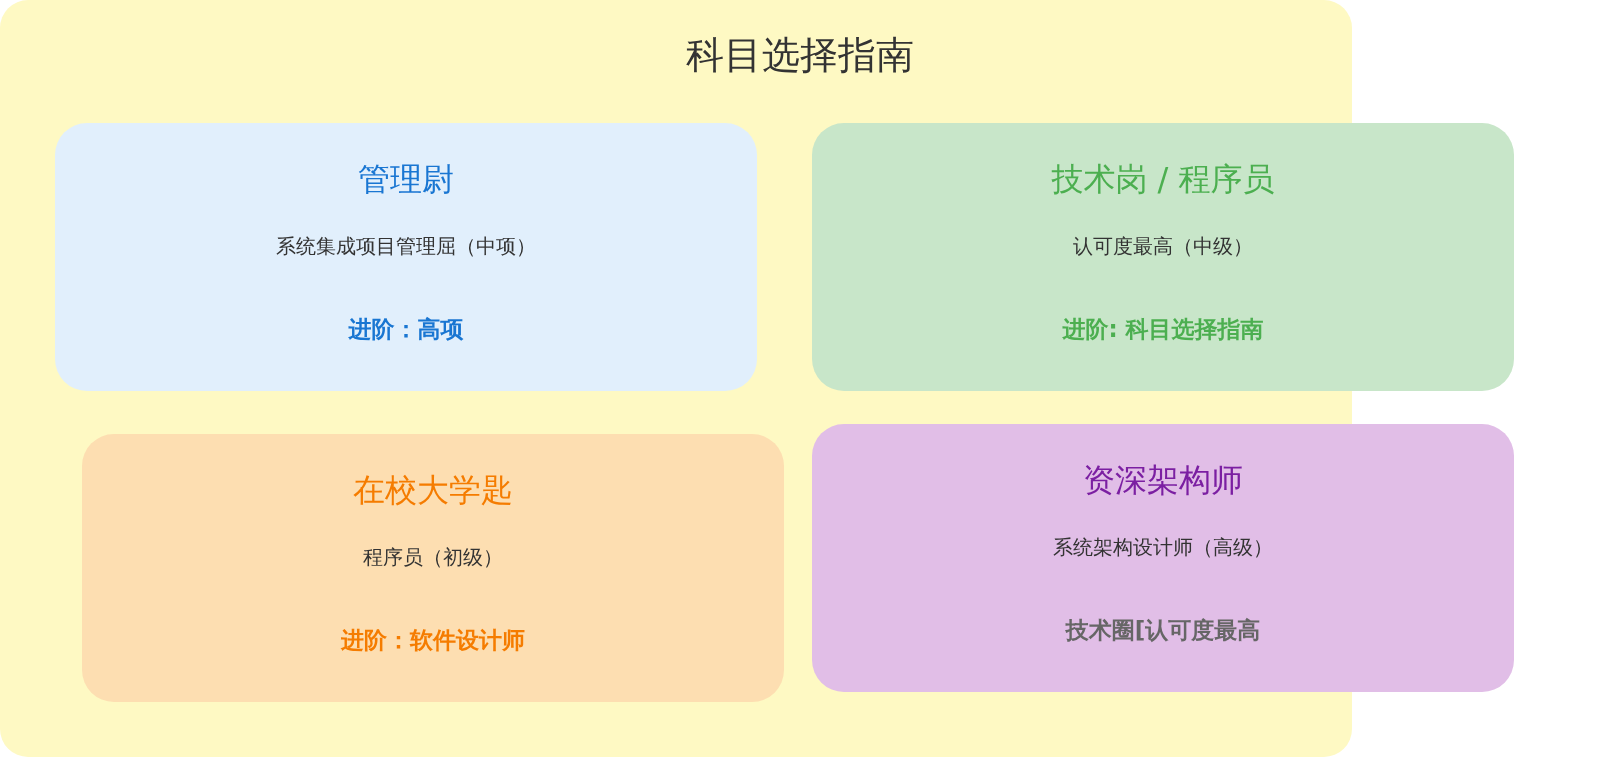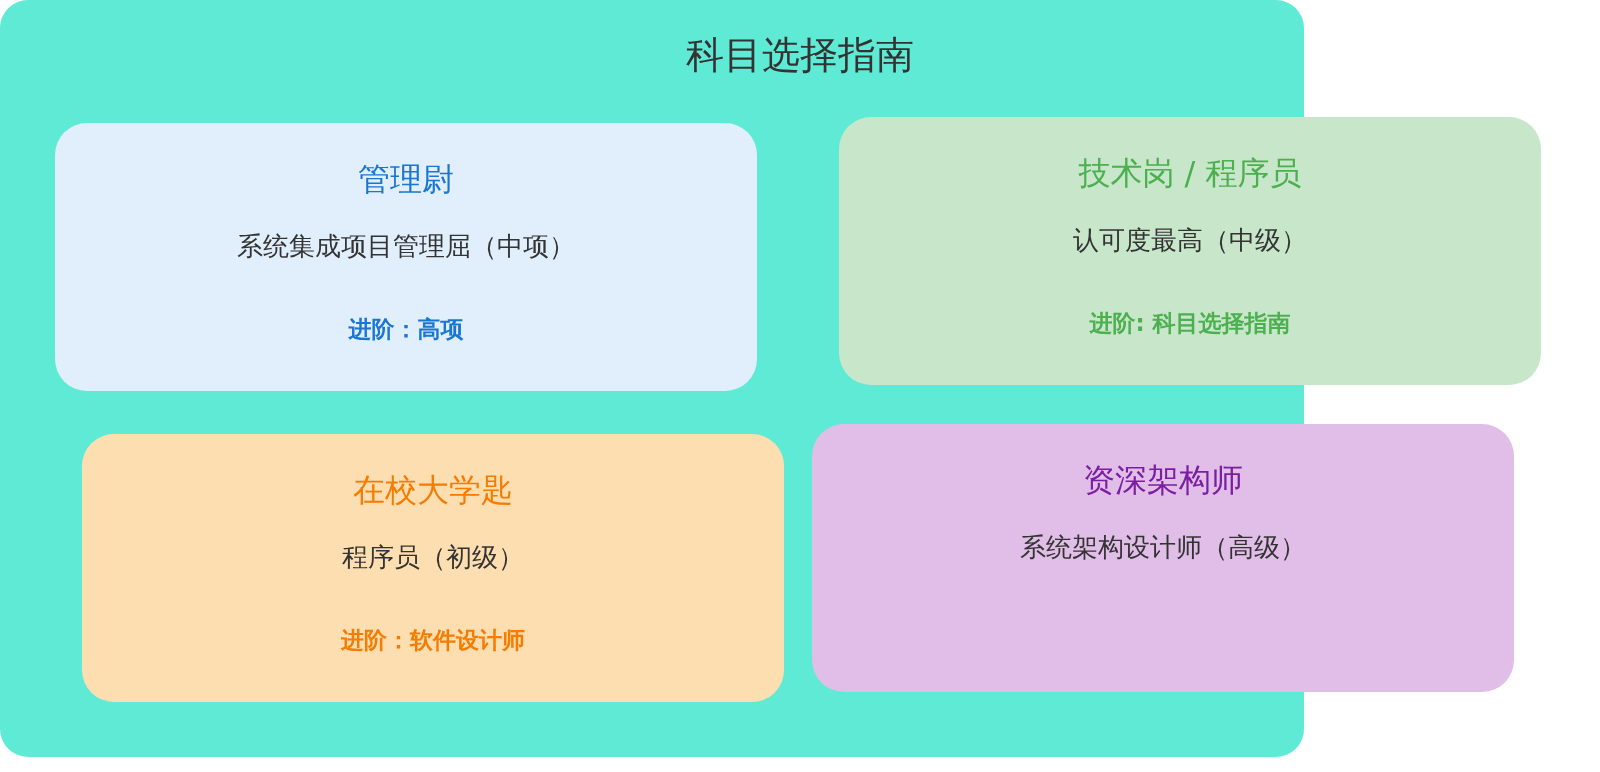--- a/index.html
+++ b/index.html
@@ -3,35 +3,35 @@
   <meta charset="utf-8">
   <style>
     html, body { margin: 0; padding: 0; }
     body {
       width: 1600px; height: 772px; background: #ffffff;
       font-family: "DejaVu Sans", "Liberation Sans", sans-serif;
       position: relative; overflow: hidden;
     }
     .panel {
       position: absolute; left: 0; top: 0; width: 1304px; height: 757px;
-      background: #5eead4; border-radius: 28px;
+      background: #fef9c3; border-radius: 28px; padding-left: 48px;
     }
     .title {
       position: absolute; left: 0; top: 28px; width: 1600px; text-align: center;
       font-size: 38px; color: #333333; line-height: 54px;
     }
     .card {
       position: absolute; width: 702px; height: 268px; border-radius: 32px;
       text-align: center;
     }
     .card .c-title { position: absolute; left: 0; width: 100%; top: 33px; font-size: 32px; line-height: 46px; }
-    .card .c-sub { position: absolute; left: 0; width: 100%; top: 105px; font-size: 26px; line-height: 36px; color: #333333; }
+    .card .c-sub { position: absolute; left: 0; width: 100%; top: 105px; font-size: 20px; line-height: 36px; color: #333333; }
     .card .c-note { position: absolute; left: 0; width: 100%; top: 190px; font-size: 23px; line-height: 32px; font-weight: bold; }
     #card-0 { left: 55px; top: 123px; background: #e1effc; }
-    #card-1 { left: 812px; top: 117px; background: #c8e6c9; margin-left: 27px; }
+    #card-1 { left: 812px; top: 123px; background: #c8e6c9; }
     #card-2 { left: 55px; top: 434px; background: #fddeb1; margin-left: 27px; }
     #card-3 { left: 812px; top: 424px; background: #e1bee7; }
   </style>
 </head>
 <body>
 
 <div class="panel">
   <div class="title">科目选择指南</div>
 
   <div class="card" id="card-0">
@@ -48,14 +48,15 @@
 
   <div class="card" id="card-2">
     <div class="c-title" style="color:#f57c00">在校大学匙</div>
     <div class="c-sub">程序员（初级）</div>
     <div class="c-note" style="color:#f57c00">进阶：软件设计师</div>
   </div>
 
   <div class="card" id="card-3">
     <div class="c-title" style="color:#7b1fa2">资深架构师</div>
     <div class="c-sub">系统架构设计师（高级）</div>
+    <div class="c-note" style="color:#666666">技术圈[认可度最高</div>
   </div>
 </div>
 
 </body></html>

